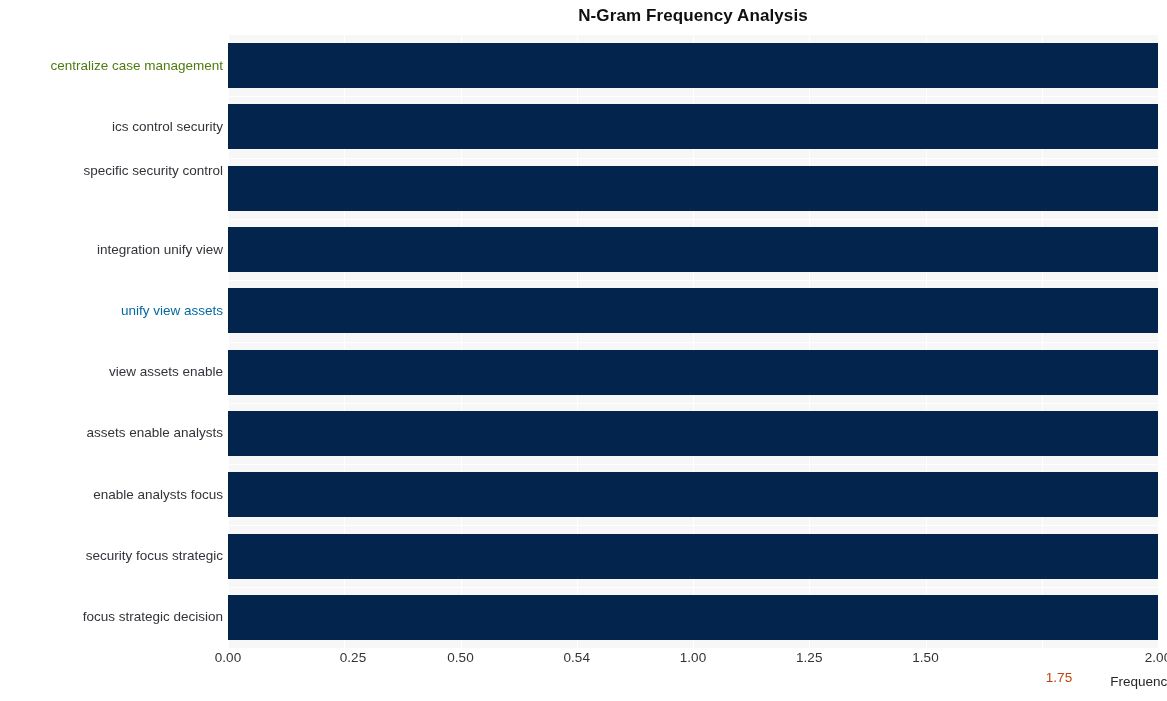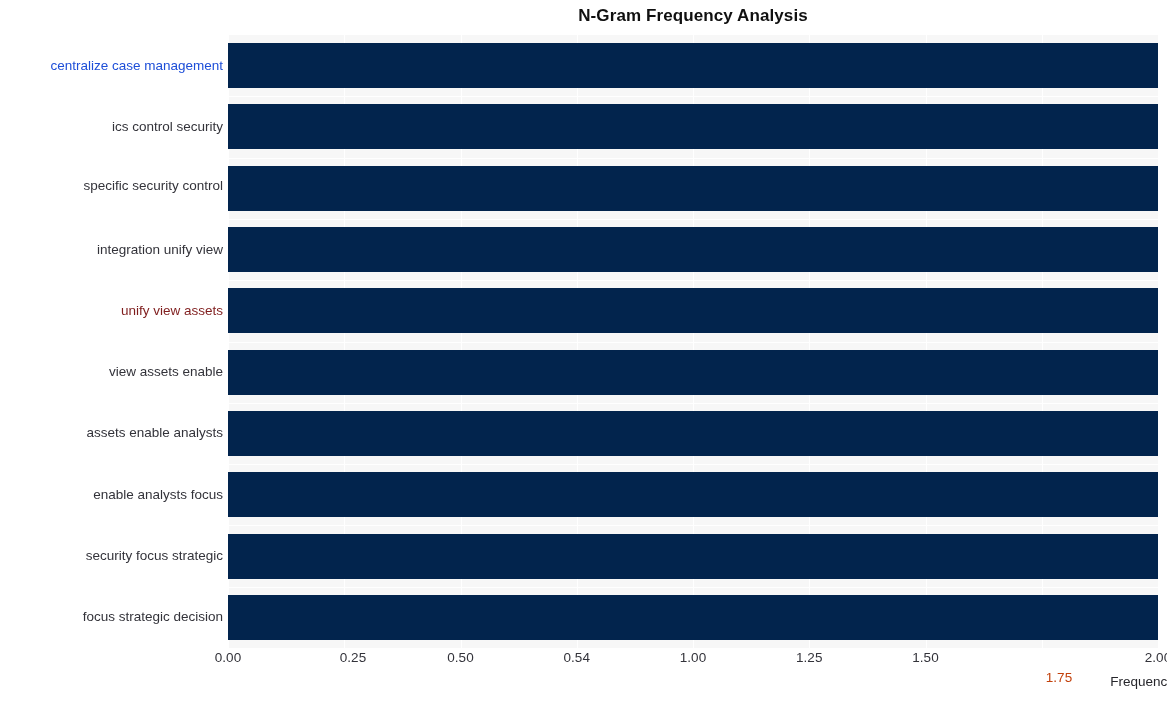--- a/index.html
+++ b/index.html
@@ -118,25 +118,25 @@
   }
 </style>
 </head>
 <body>
 
 <div id="figure" style="background: rgb(255, 255, 255);">
 
   <div id="chart-title" style="color: rgb(16, 16, 16);">N-Gram Frequency Analysis</div>
 
   <div id="y-axis">
-      <div class="ytick" style="top: 23.65px; color: #1d4ed8; margin-left: 12px;">centralize case management</div>
+      <div class="ytick" style="top: 23.65px; color: #4d7c0f; margin-left: 12px;">centralize case management</div>
       <div class="ytick" style="top: 84.95px; color: rgb(51, 51, 58);">ics control security</div>
-      <div class="ytick" style="top: 144px; color: rgb(51, 51, 58); margin-left: 38px;">specific security control</div>
+      <div class="ytick" style="top: 129px; color: rgb(51, 51, 58); margin-left: 38px;">specific security control</div>
       <div class="ytick" style="top: 207.55px; color: rgb(51, 51, 58);">integration unify view</div>
-      <div class="ytick" style="top: 268.85px; color: #7f1d1d; margin-left: 35px;">unify view assets</div>
+      <div class="ytick" style="top: 268.85px; color: #0369a1; margin-left: 35px;">unify view assets</div>
       <div class="ytick" style="top: 330.15px; color: rgb(51, 51, 58);">view assets enable</div>
       <div class="ytick" style="top: 391.45px; color: rgb(51, 51, 58);">assets enable analysts</div>
       <div class="ytick" style="top: 452.75px; color: rgb(51, 51, 58);">enable analysts focus</div>
       <div class="ytick" style="top: 514.05px; color: rgb(51, 51, 58);">security focus strategic</div>
       <div class="ytick" style="top: 575.35px; color: rgb(51, 51, 58);">focus strategic decision</div>
     </div>
 
   <div id="plot-area" style="background: rgb(247, 247, 247);">
     <div id="gridlines">
         <div class="vgrid" style="left: 0px; background: rgb(255, 255, 255);"></div>

